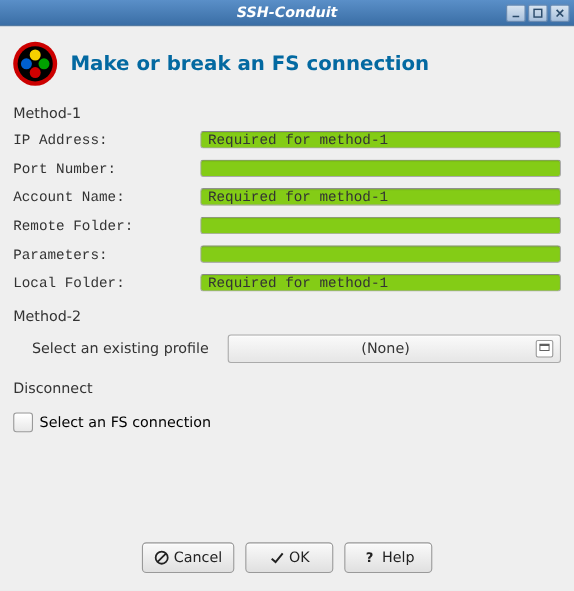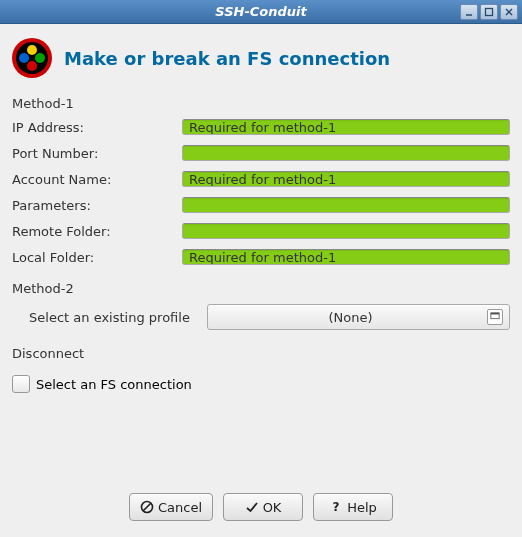--- a/index.html
+++ b/index.html
@@ -90,20 +90,21 @@
   .section-title {
     font-weight: normal;
     font-size: 13px;
     color: #333;
     margin: 6px 0 8px 0;
   }
   .form-row {
     display: flex;
     align-items: center;
     margin-bottom: 10px;
+    font-family: Liberation Mono, monospace;
   }
   .form-label {
     width: 170px;
     color: #333;
     flex-shrink: 0;
   }
   .form-input {
     flex: 1;
     height: 16px;
     border: 1px solid #aaa;
@@ -235,25 +236,25 @@
   </div>
   <div class="form-row">
     <div class="form-label">Port Number:</div>
     <input class="form-input" type="text" value="" style="">
   </div>
   <div class="form-row">
     <div class="form-label">Account Name:</div>
     <input class="form-input" type="text" value="Required for method-1" style="">
   </div>
   <div class="form-row">
+    <div class="form-label">Remote Folder:</div>
+    <input class="form-input" type="text" value="" style="">
+  </div>
+  <div class="form-row">
     <div class="form-label">Parameters:</div>
-    <input class="form-input" type="text" value="" style="">
-  </div>
-  <div class="form-row">
-    <div class="form-label">Remote Folder:</div>
     <input class="form-input" type="text" value="" style="">
   </div>
   <div class="form-row">
     <div class="form-label">Local Folder:</div>
     <input class="form-input" type="text" value="Required for method-1" style="">
   </div>
 
   <div class="section-title">Method-2</div>
 
   <div class="select-row">

